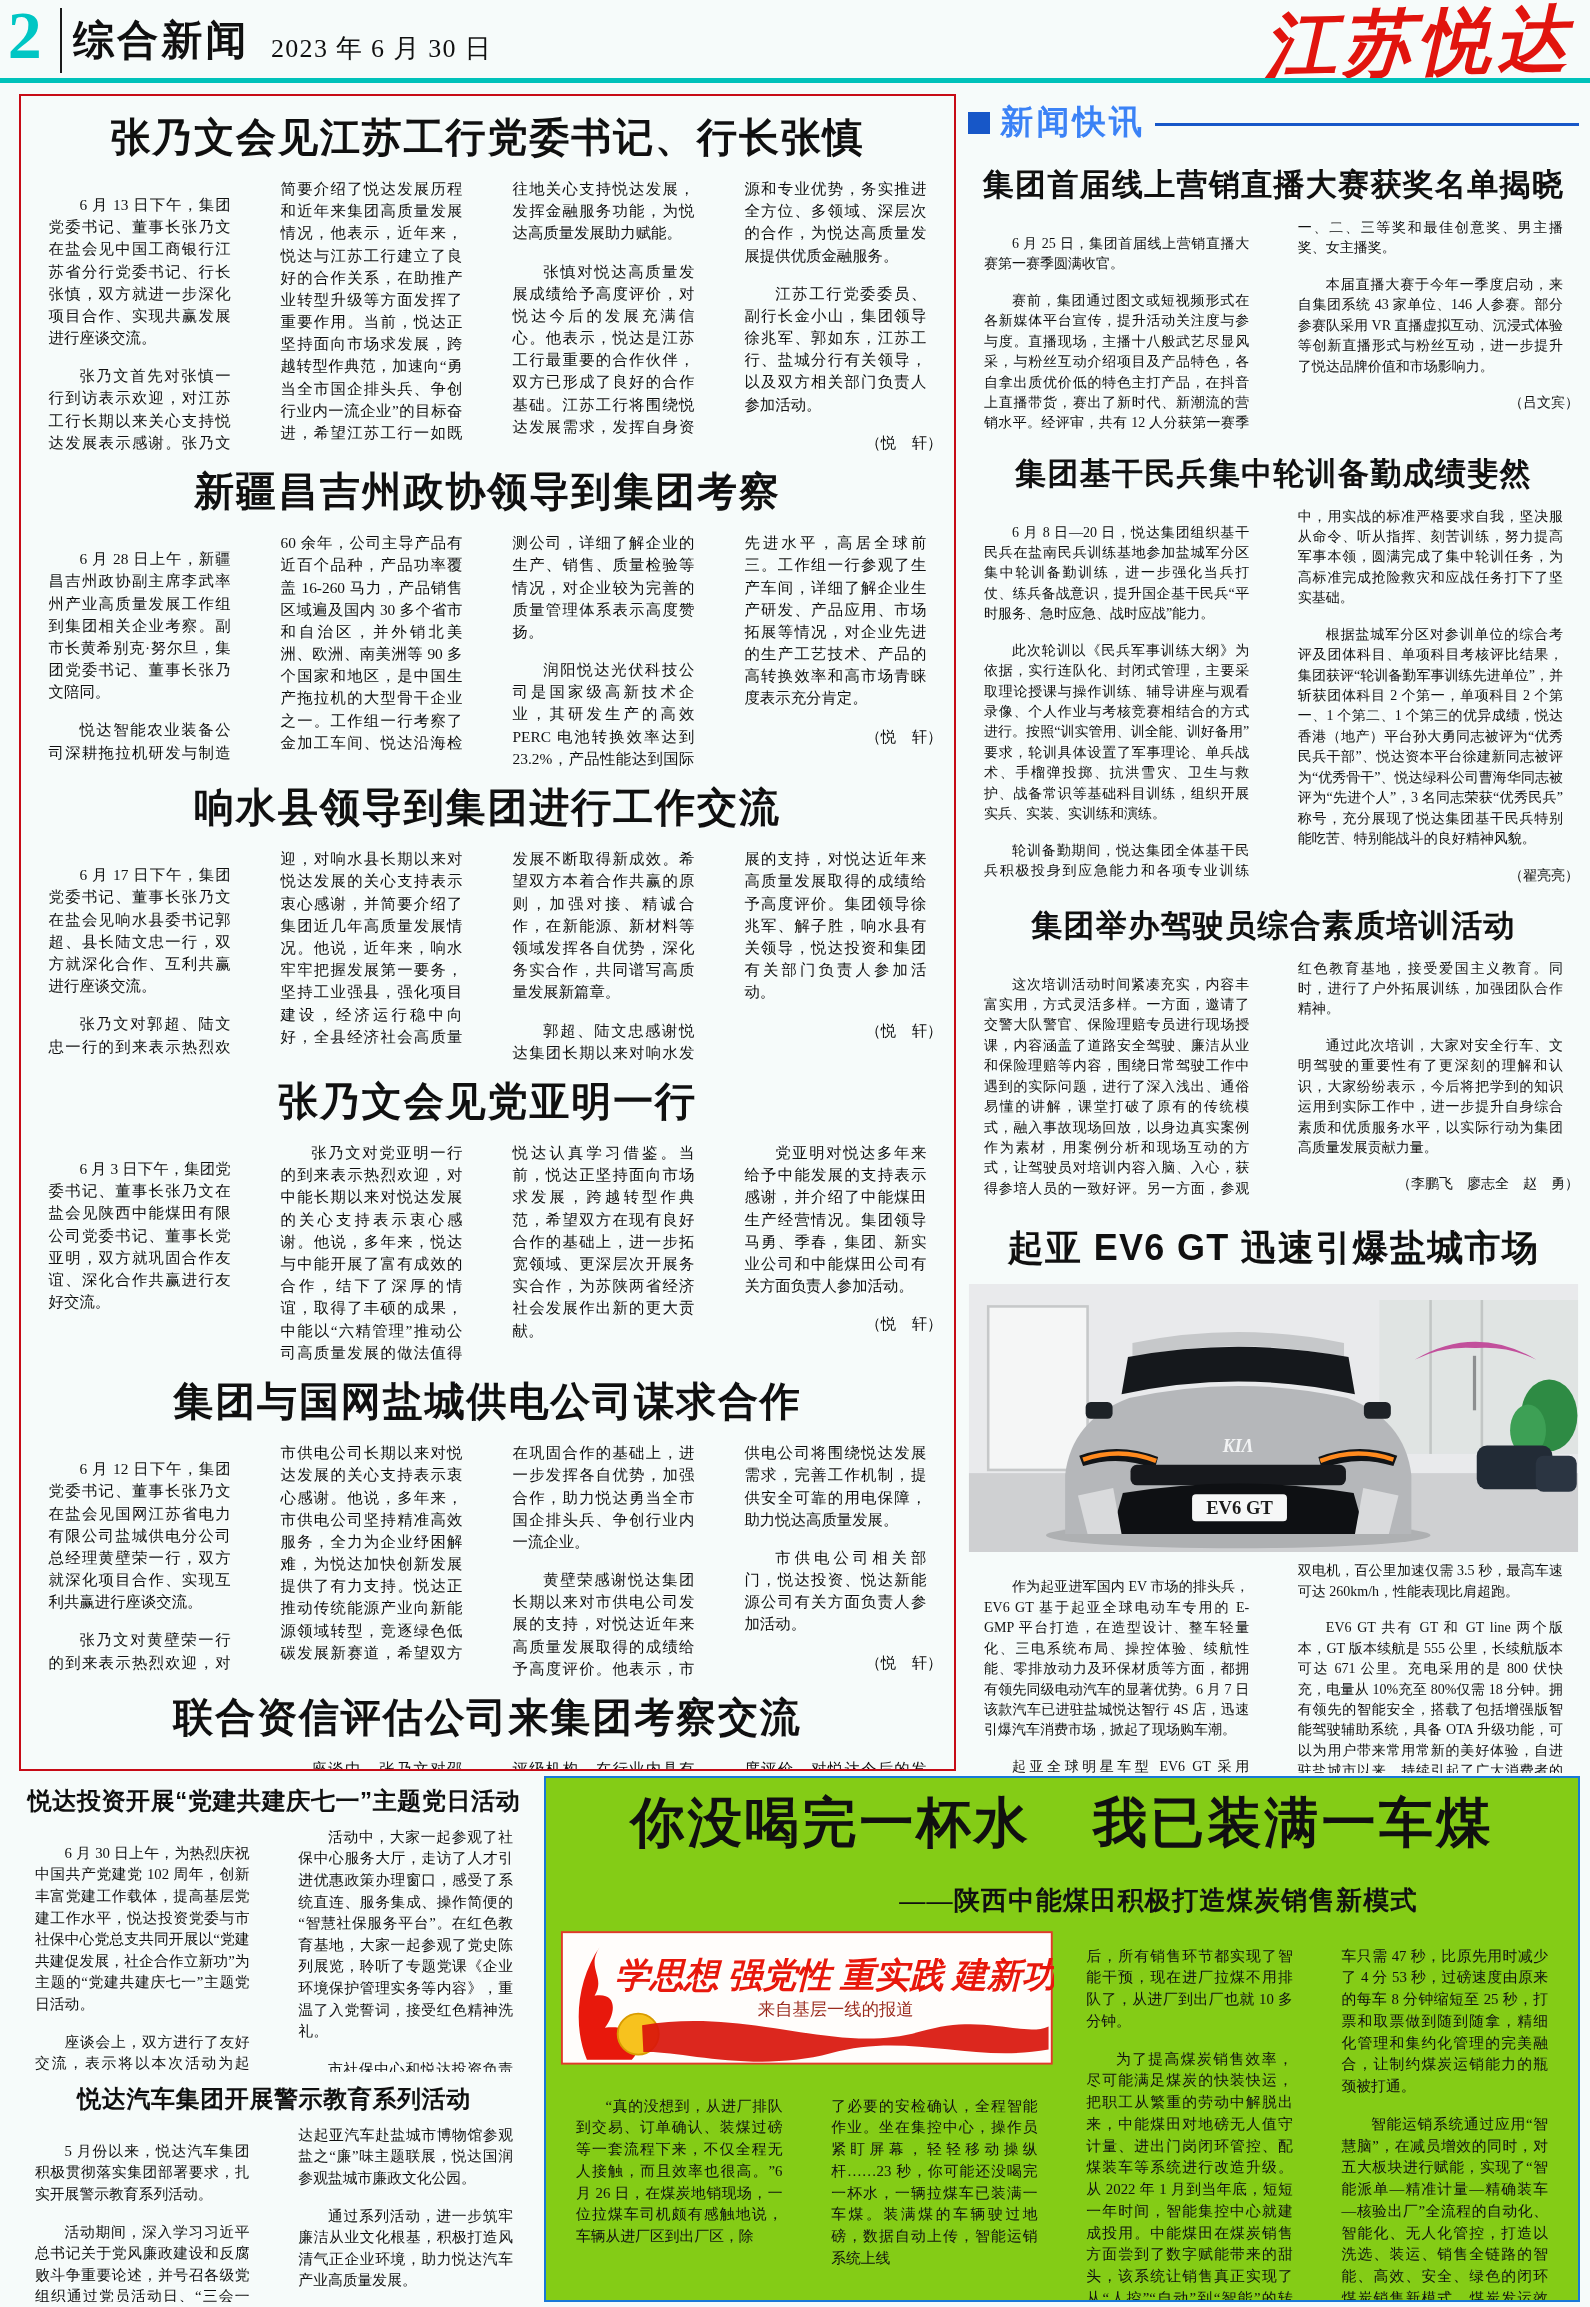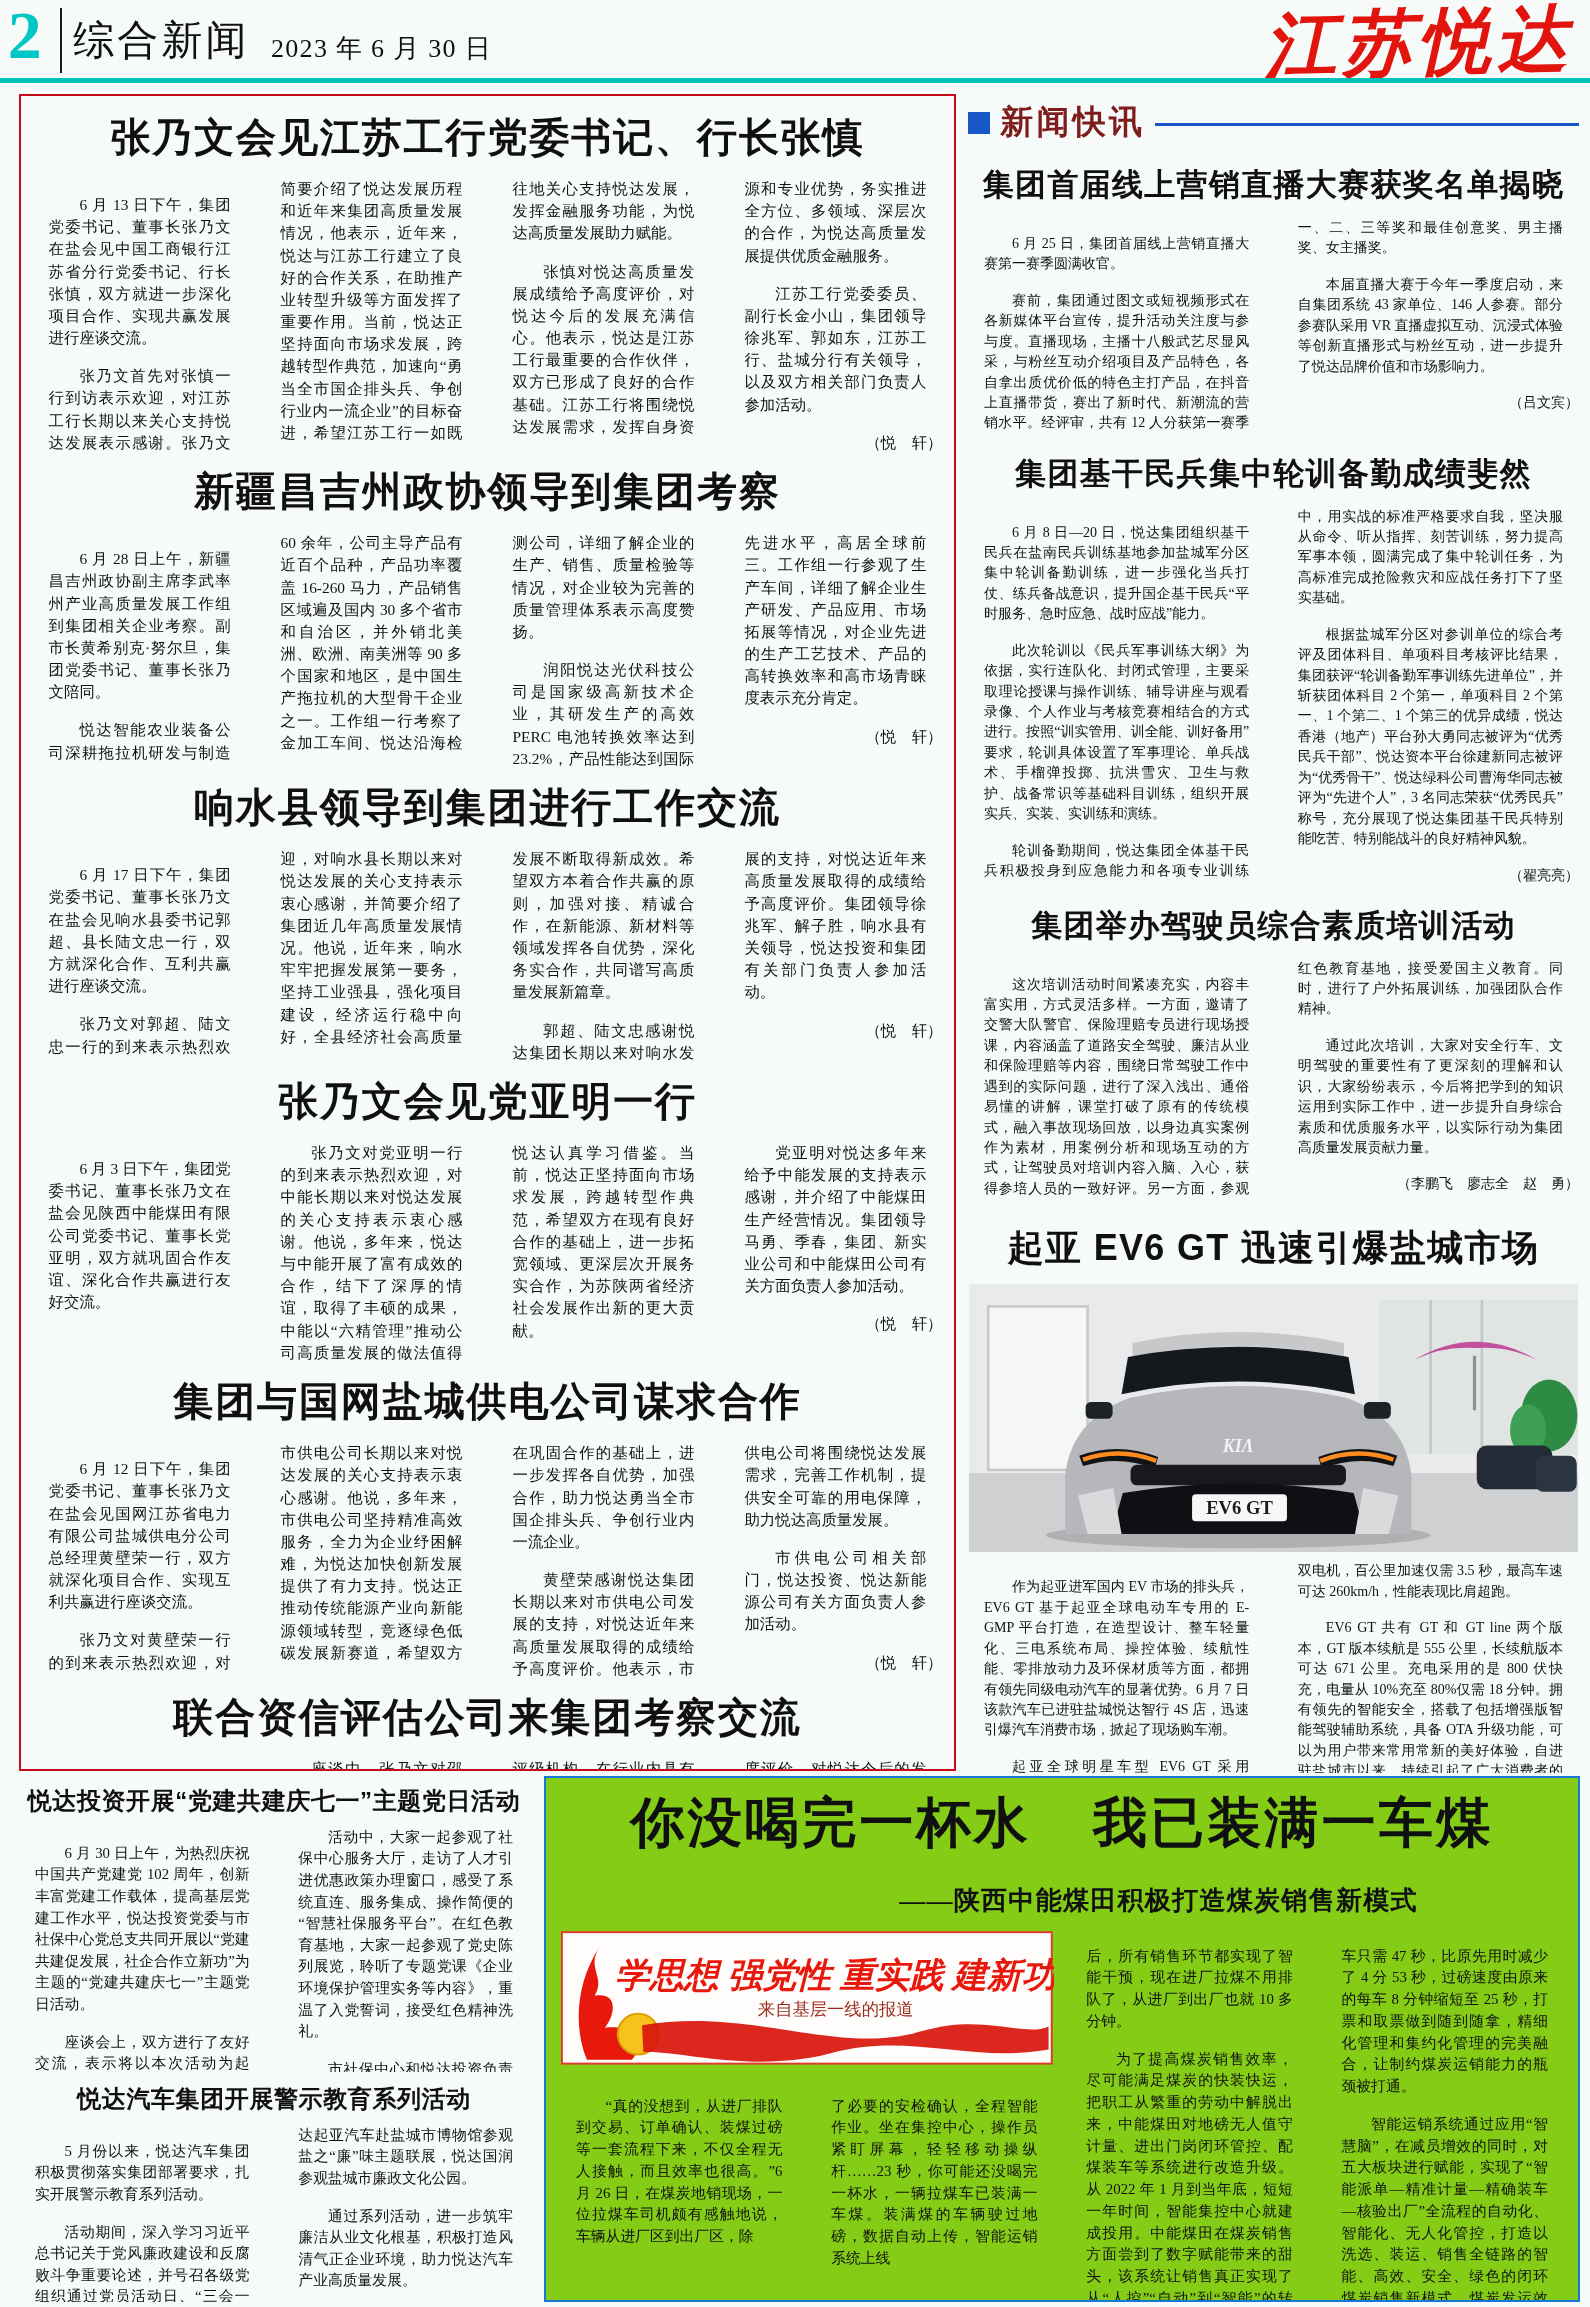--- a/index.html
+++ b/index.html
@@ -4,42 +4,42 @@
 <title>江苏悦达 · 综合新闻</title>
 <style>
   *{margin:0;padding:0;box-sizing:border-box}
   html,body{width:1591px;height:2307px}
   body{position:relative;background:#f6fbfa;color:#101010;
        font-family:"Liberation Serif","DejaVu Serif",serif;overflow:hidden}
   .abs{position:absolute}
   
   .hdr-num{left:7.7px;top:0;font-size:68px;font-weight:bold;color:#00c6c4;line-height:1.05}
   .hdr-vline{left:60px;top:7.7px;width:1.9px;height:65px;background:#1a1a1a}
-  .hdr-section{left:73px;top:13px;font-size:41px;font-weight:400;letter-spacing:3.2px;
+  .hdr-section{left:73px;top:13px;font-size:41px;font-weight:700;letter-spacing:3.2px;
                font-family:"Liberation Sans","DejaVu Sans",sans-serif}
   .hdr-date{left:271px;top:31px;font-size:26px;letter-spacing:1.3px}
   .masthead{right:19px;top:-5.1px;font-size:72px;font-weight:bold;font-style:italic;
             color:#e1140e;letter-spacing:5.1px;transform:rotate(-1.5deg)}
   .hdr-rule{left:0;top:78px;width:1591px;height:5.1px;background:#00c2ba}
   
   .left-block{left:19px;top:94px;width:937px;height:1677px;border:2.6px solid #c70b16;
               padding:5.1px 11.6px;overflow:hidden;background:transparent}
   .art{margin-bottom:10.3px}
   .art h2{font-family:"Liberation Sans","DejaVu Sans",sans-serif;font-weight:900;
           text-align:center;font-size:40px;letter-spacing:1.9px;margin:9px 0 13px}
   .b4{column-count:4;column-gap:18px;font-size:15.4px;line-height:1.44;text-align:justify}
   .b2{column-count:2;column-gap:16.7px;font-size:14px;line-height:1.46;text-align:justify}
   p.pp{text-indent:2em;margin:16px}
   p.cont{text-indent:0}
   p.by{text-align:right;margin:0}
   
   .right-col{left:968px;top:94px;width:611px;height:1679px;overflow:hidden}
   .qn-head{display:flex;align-items:center;gap:10.3px;margin:6.4px 0 1.3px}
   .qn-sq{width:22px;height:22px;background:#1757c8;flex:0 0 auto}
-  .qn-label{font-size:33px;font-weight:900;color:#7f1d1d;letter-spacing:3.2px;
+  .qn-label{font-size:33px;font-weight:900;color:#3b82f6;letter-spacing:3.2px;
             font-family:"Liberation Sans","DejaVu Sans",sans-serif}
   .qn-line{flex:1;height:3.2px;background:#1757c8;margin-top:2.6px}
   .right-col h3{font-family:Liberation Sans, sans-serif;font-weight:900;
                 text-align:center;font-size:31px;letter-spacing:1.3px;margin:19px 0 11.6px}
   .right-col h3.ev6{font-size:36px;margin-top:24.4px}
   .ev6-photo{width:100%;height:268px;margin:2.6px 0 9px;display:block}
   
   .bl{left:19px;width:510px;overflow:hidden}
   .bl1{top:1782px;height:290px}
   .bl2{top:2080px;height:222px}

